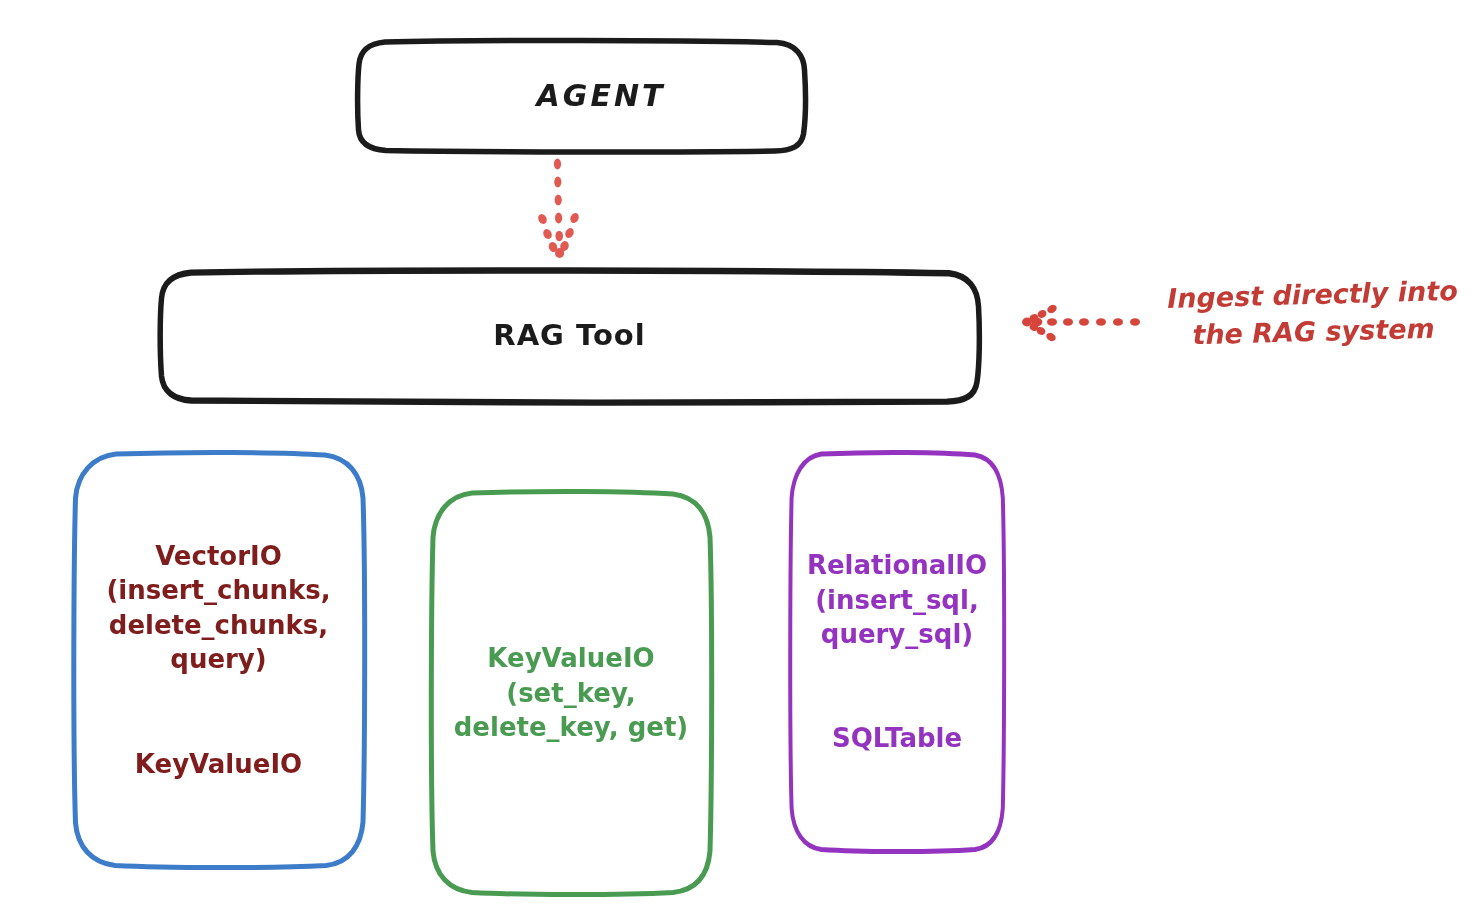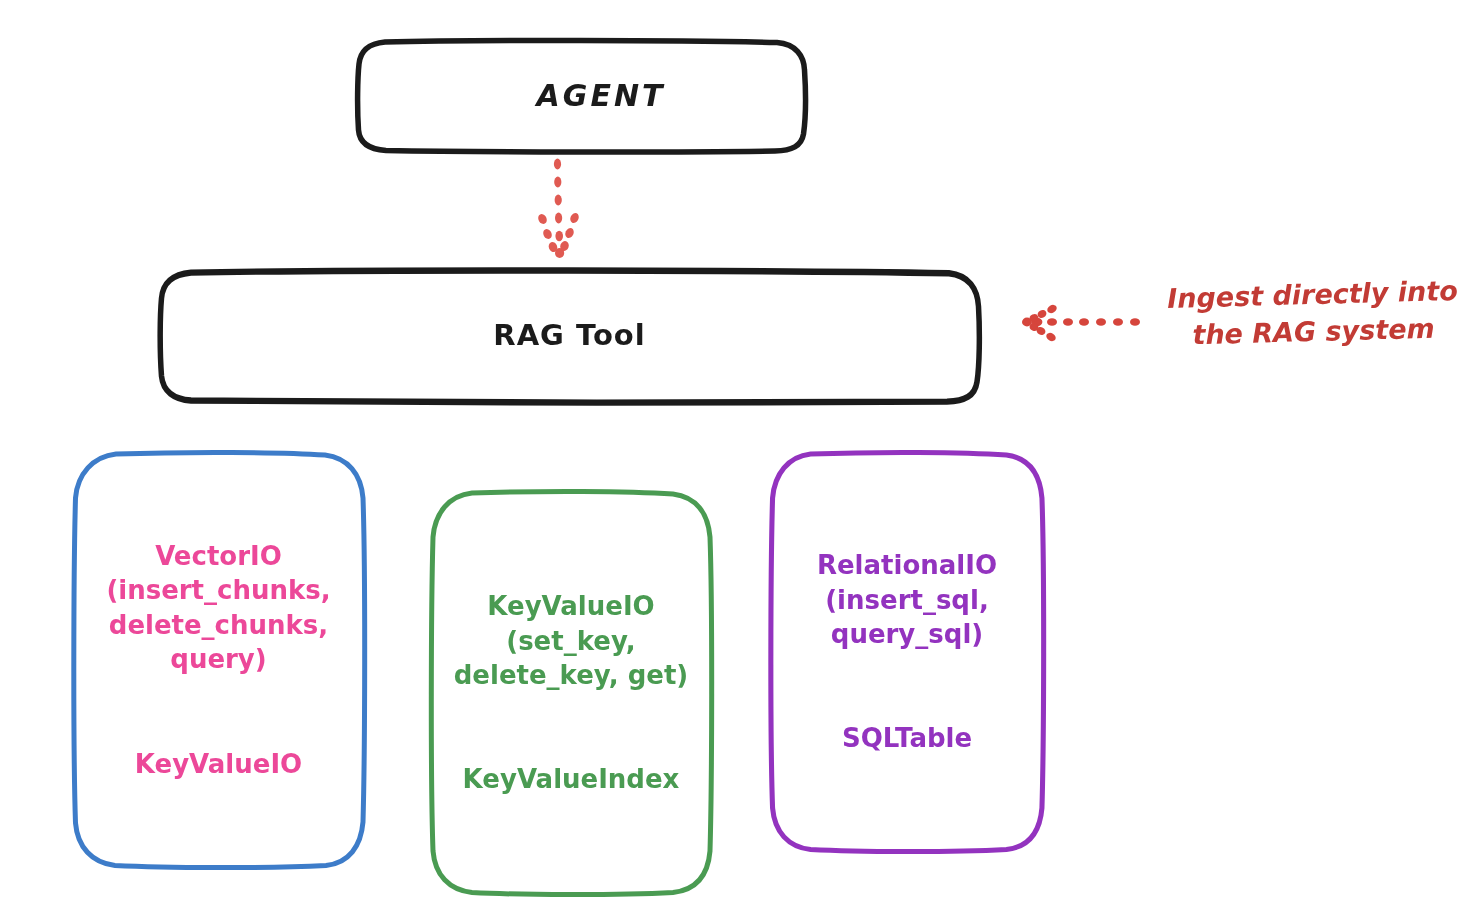--- a/index.html
+++ b/index.html
@@ -97,23 +97,23 @@
     height: 420px;
   }
   #keyvalueio-box {
     left: 428px;
     top: 449px;
     width: 286px;
     height: 408px;
     margin-top: 40px;
   }
   #relationalio-box {
-    left: 768px;
+    left: 788px;
     top: 450px;
-    width: 278px;
+    width: 218px;
     height: 404px;
   }
 
   
   #ingest-note {
     position: absolute;
     left: 1148px;
     top: 276px;
     width: 330px;
     font-family: "DejaVu Sans", sans-serif;
@@ -212,41 +212,40 @@
   <div id="ingest-note">Ingest directly into
 the RAG system</div>
 
   <div class="box store-box" id="vectorio-box">
     <svg class="box-svg" viewBox="0 0 297 420" preserveAspectRatio="none">
       <path d="M46,4 C120,1.5 210,2 255,5 C278,8 291,24 293,48
                C295.5,120 295,300 293,372 C291,396 279,413 256,415.5
                C195,418.5 95,418 45,415.5 C22,413 7.5,397 5.5,373
                C3,300 3.5,120 5.5,48 C7.5,24 23,6.5 46,4 Z" fill="#ffffff" stroke="#3d7cc9" stroke-width="5" stroke-linecap="round" stroke-linejoin="round"></path>
     </svg>
-    <div class="box-label" style="color:#ec4899;">
+    <div class="box-label" style="color:#7f1d1d;">
       <span class="api-line">VectorIO
 (insert_chunks,
 delete_chunks,
 query)</span>
       <span class="index-line">KeyValueIO</span>
     </div>
   </div>
 
   <div class="box store-box" id="keyvalueio-box">
     <svg class="box-svg" viewBox="0 0 286 408" preserveAspectRatio="none">
       <path d="M44,4 C115,1.5 200,2 245,5 C268,8 280,24 282,48
                C284.5,118 284,292 282,362 C280,386 268,401 245,403.5
                C188,406.5 92,406 44,403.5 C21,401 7,386 5,362
                C2.5,292 3,118 5,48 C7,24 21,6.5 44,4 Z" fill="#ffffff" stroke="#4a9b52" stroke-width="5" stroke-linecap="round" stroke-linejoin="round"></path>
     </svg>
     <div class="box-label" style="color:#4a9b52;">
       <span class="api-line">KeyValueIO
 (set_key,
 delete_key, get)</span>
-      <span class="index-line">KeyValueIndex</span>
     </div>
   </div>
 
   <div class="box store-box" id="relationalio-box">
     <svg class="box-svg" viewBox="0 0 274 404" preserveAspectRatio="none">
       <path d="M42,4 C110,1.5 192,2 235,5 C257,8 268,24 270,48
                C272.5,116 272,290 270,358 C268,382 257,397 235,399.5
                C180,402.5 88,402 42,399.5 C20,397 6.5,382 4.5,358
                C2,290 2.5,116 4.5,48 C6.5,24 20,6.5 42,4 Z" fill="#ffffff" stroke="#9333bf" stroke-width="5" stroke-linecap="round" stroke-linejoin="round"></path>
     </svg>

